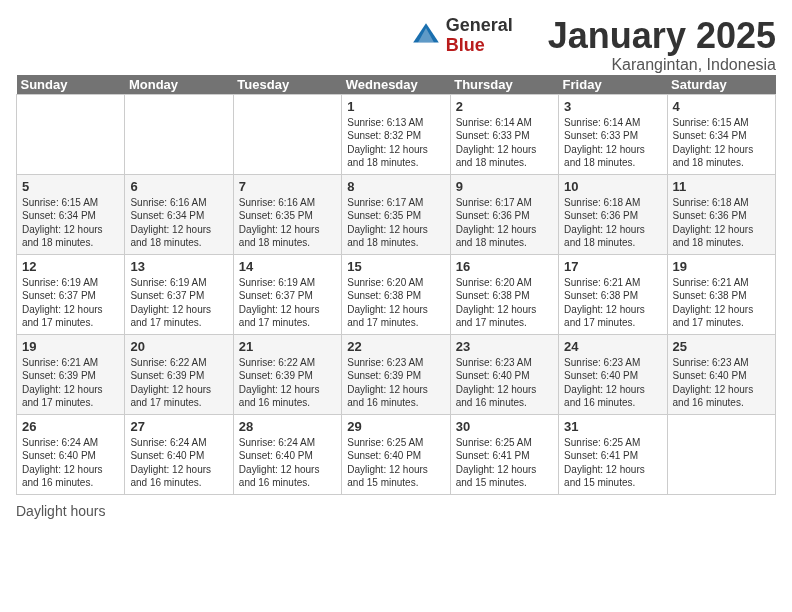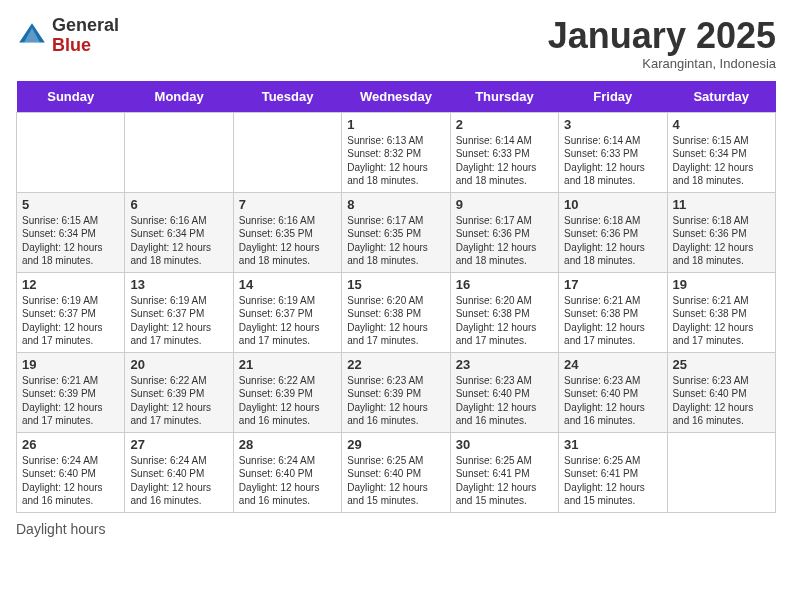--- a/index.html
+++ b/index.html
@@ -5,23 +5,24 @@
     * { box-sizing: border-box; margin: 0; padding: 0; }
     body {
       font-family: Arial, sans-serif;
       background: #fff;
       width: 792px;
       min-height: 612px;
       padding: 16px;
     }
     .header {
       display: flex;
-      justify-content: space-between;
+      justify-content: flex-end;
       align-items: flex-start;
-      margin-bottom: 10px;
+      margin-bottom: 1px;
+      gap: 35px;
     }
     .logo {
       display: flex;
       align-items: center;
       gap: 4px;
     }
     .logo-text {
       display: flex;
       flex-direction: column;
       line-height: 1.1;
@@ -43,35 +44,35 @@
     .title-block {
       text-align: right;
     }
     .calendar-title {
       font-size: 36px;
       font-weight: bold;
       color: #333;
       line-height: 1.1;
     }
     .calendar-subtitle {
-      font-size: 13px;
+      font-size: 16px;
       color: #555;
     }
     table {
       width: 100%;
       border-collapse: collapse;
       table-layout: fixed;
     }
     thead tr th {
-      background: #6d28d9;
+      background: #737373;
       color: #fff;
       font-size: 13px;
       font-weight: bold;
-      padding: 8px 4px;
-      text-align: center;
+      padding: 2px 4px;
+      text-align: left;
     }
     tbody tr td {
       border: 1px solid #ccc;
       vertical-align: top;
       padding: 4px 5px;
       font-size: 10.5px;
       color: #333;
       height: 80px;
       background: #fff;
     }

